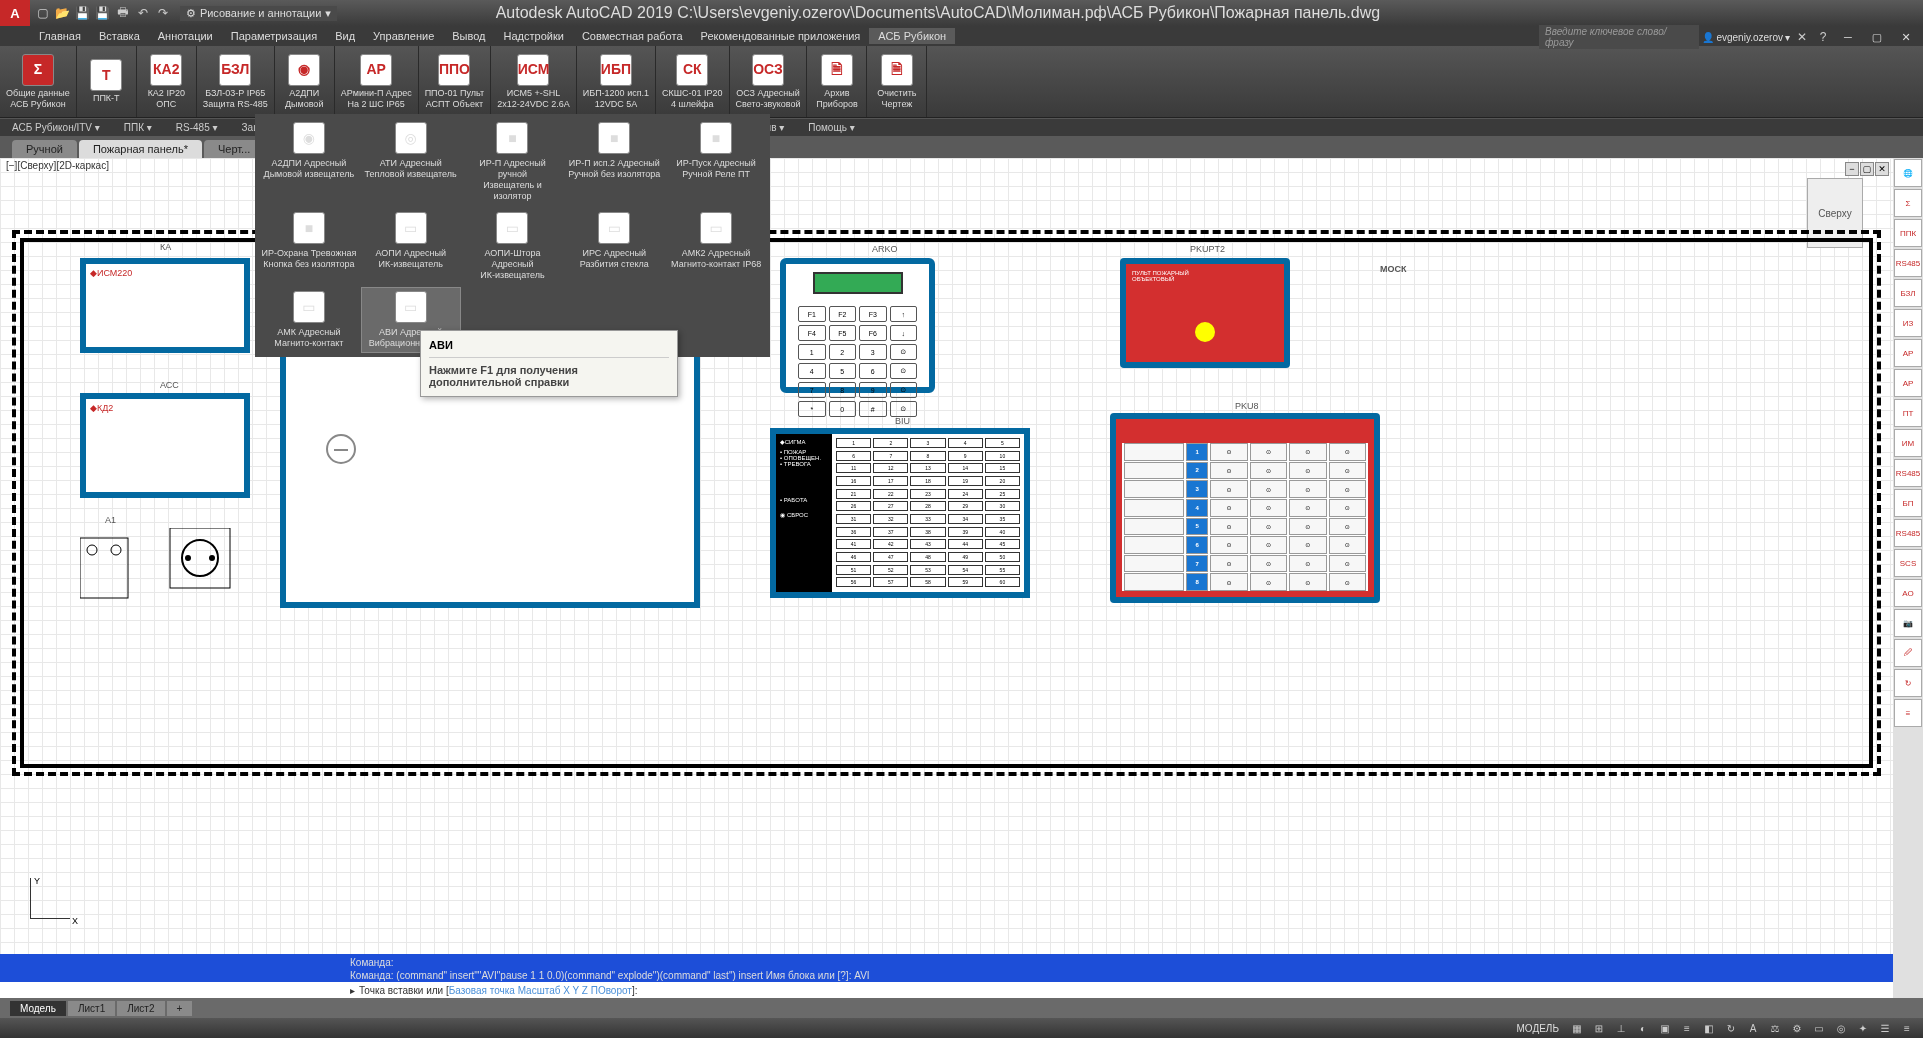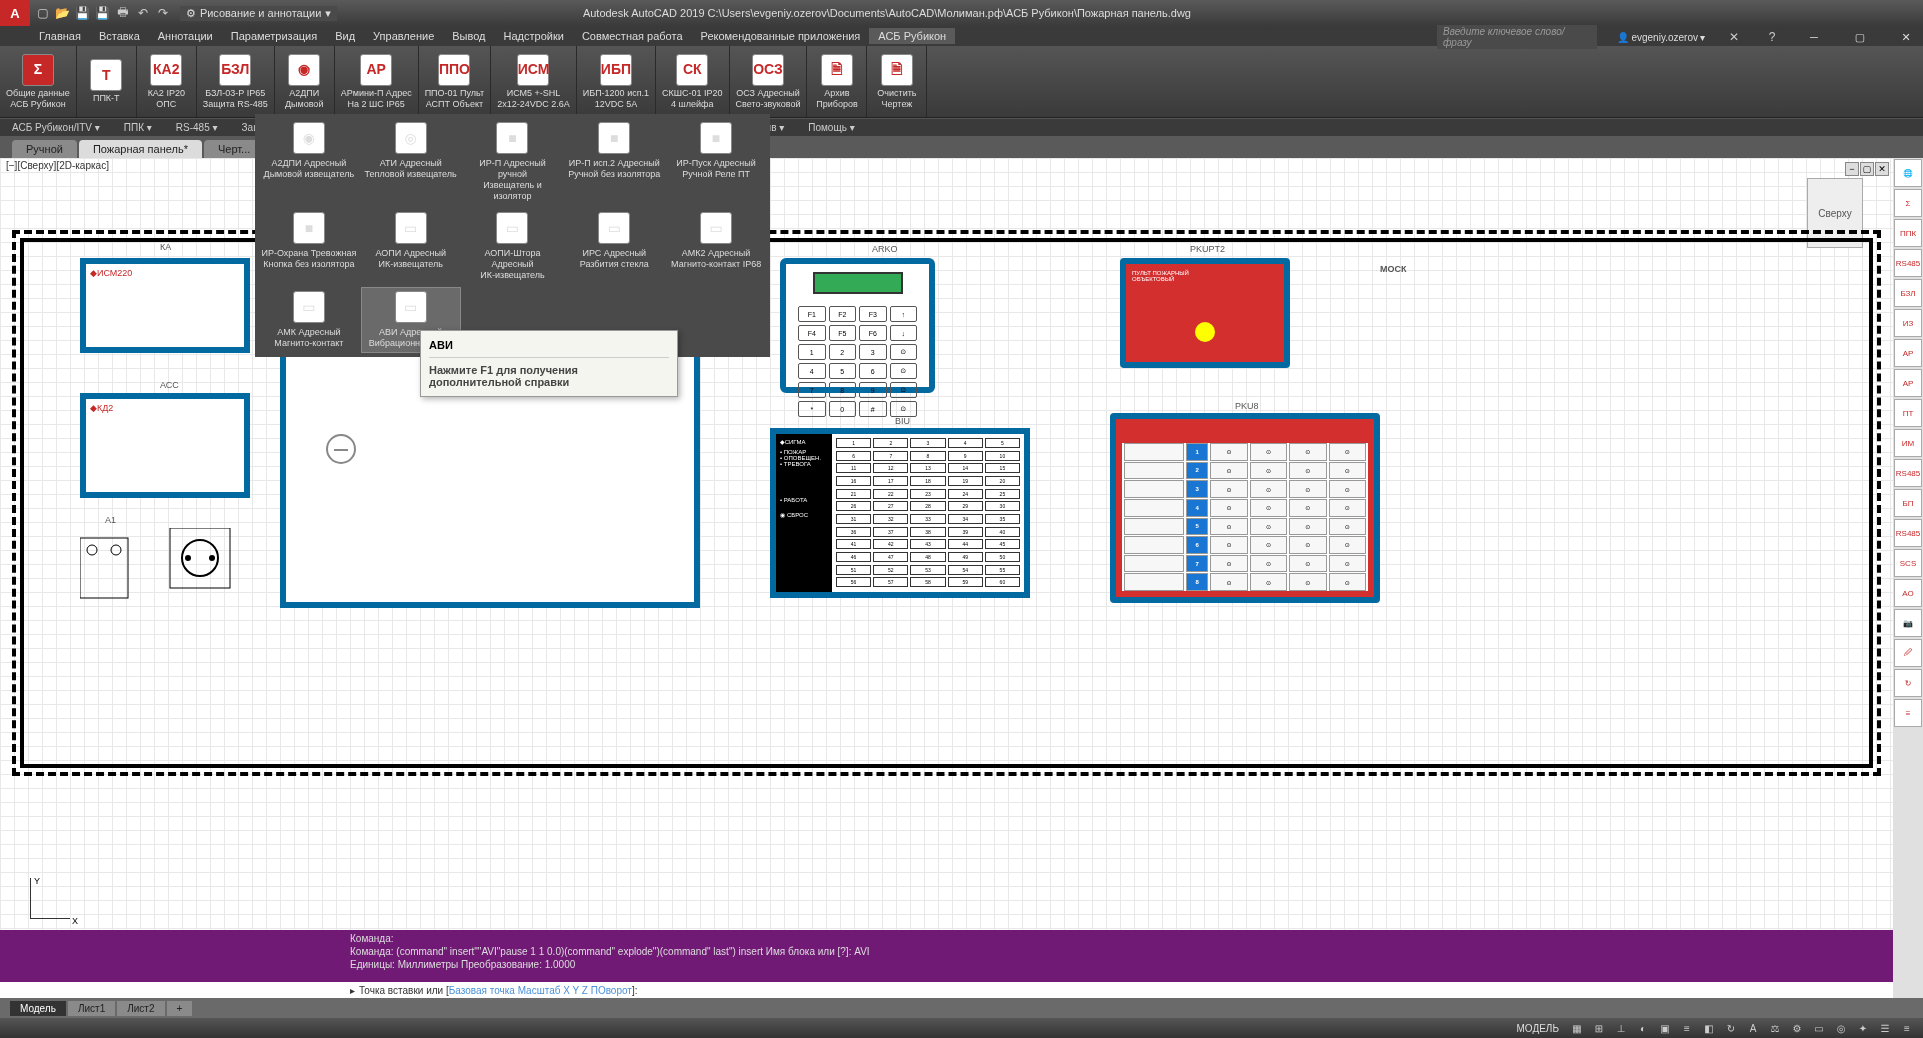--- a/index.html
+++ b/index.html
@@ -4,22 +4,22 @@
 <style>
 * { margin: 0; padding: 0; box-sizing: border-box; font-family: "Segoe UI", Arial, sans-serif; }
 body { background: #dcdcdc; width: 1923px; height: 1038px; overflow: hidden; position: relative; }
 
 
 .title-bar { height: 26px; background: linear-gradient(to bottom, #5a5a5a, #3a3a3a); display: flex; align-items: center; color: #ccc; font-size: 11px; }
 .app-menu-btn { width: 30px; height: 26px; background: #c62828; display: flex; align-items: center; justify-content: center; color: #fff; font-weight: bold; font-size: 13px; }
 .qat { display: flex; align-items: center; gap: 2px; padding: 0 4px; }
 .qat-btn { width: 18px; height: 18px; display: flex; align-items: center; justify-content: center; color: #ccc; font-size: 12px; cursor: pointer; }
 .workspace-dd { background: #4a4a4a; color: #ddd; padding: 1px 6px; font-size: 11px; margin-left: 4px; display: flex; align-items: center; gap: 4px; }
-.title-text { flex: 1; text-align: center; color: #ddd; font-size: 11px; }
-.title-right { display: flex; align-items: center; gap: 20px; padding-right: 4px; margin-top: 48px; }
+.title-text { flex: 1; text-align: center; color: #ddd; font-size: 16px; }
+.title-right { display: flex; align-items: center; gap: 3px; padding-right: 4px; margin-top: 48px; }
 .search-box { background: #4a4a4a; color: #999; font-style: italic; padding: 1px 6px; font-size: 10px; width: 160px; }
 .user-badge { color: #ddd; font-size: 10px; display: flex; align-items: center; gap: 2px; }
 .wnd-btn { width: 26px; height: 20px; display: flex; align-items: center; justify-content: center; color: #ddd; font-size: 11px; cursor: pointer; }
 
 
 .menu-bar { height: 20px; background: #3a3a3a; display: flex; align-items: center; padding-left: 30px; }
 .menu-item { color: #ddd; font-size: 11px; padding: 2px 9px; cursor: pointer; }
 .menu-item.active { background: #5a5a5a; }
 
 
@@ -95,21 +95,21 @@
 .tooltip { position: absolute; top: 172px; left: 420px; width: 258px; background: #f5f5f0; border: 1px solid #999; padding: 8px; font-size: 11px; z-index: 200; box-shadow: 2px 2px 6px rgba(0,0,0,0.3); }
 .tooltip-title { font-weight: bold; margin-bottom: 6px; }
 .tooltip-body { color: #444; line-height: 13px; margin-bottom: 10px; }
 .tooltip-help { border-top: 1px solid #ccc; padding-top: 6px; font-weight: bold; color: #444; }
 
 
 .right-toolbar { position: absolute; top: 158px; right: 0; width: 30px; bottom: 40px; background: #e0e0e0; display: flex; flex-direction: column; }
 .rt-btn { width: 28px; height: 28px; border: 1px solid #aaa; margin: 1px; display: flex; align-items: center; justify-content: center; font-size: 8px; color: #c62828; background: #fff; cursor: pointer; }
 
 
-.cmd-area { position: absolute; bottom: 40px; left: 0; right: 30px; height: 68px; background: #701a75; color: #ddd; font-family: Consolas, monospace; font-size: 10px; padding: 2px 6px 2px 350px; line-height: 13px; }
+.cmd-area { position: absolute; bottom: 40px; left: 0; right: 30px; height: 44px; background: #1d4ed8; color: #ddd; font-family: Consolas, monospace; font-size: 10px; padding: 2px 6px 2px 350px; line-height: 13px; }
 .cmd-input-row { position: absolute; bottom: 0; left: 0; right: 0; height: 16px; background: #fff; color: #333; padding: 1px 4px 1px 350px; display: flex; align-items: center; font-family: Consolas, monospace; font-size: 10px; }
 .cmd-hl { color: #4a90d9; }
 
 
 .bottom-tabs { position: absolute; bottom: 20px; left: 0; right: 0; height: 20px; background: #6a6a6a; display: flex; align-items: center; padding-left: 10px; }
 .btab { background: #8a8a8a; color: #222; font-size: 10px; padding: 2px 10px; margin-right: 2px; cursor: pointer; }
 .btab.active { background: #333; color: #fff; }
 .status-bar { position: absolute; bottom: 0; left: 0; right: 0; height: 20px; background: linear-gradient(to bottom, #555, #333); display: flex; align-items: center; justify-content: flex-end; padding: 0 6px; gap: 2px; }
 .status-btn { width: 20px; height: 16px; color: #ccc; font-size: 10px; display: flex; align-items: center; justify-content: center; cursor: pointer; }
 .status-lbl { color: #ddd; font-size: 10px; padding: 0 6px; }

